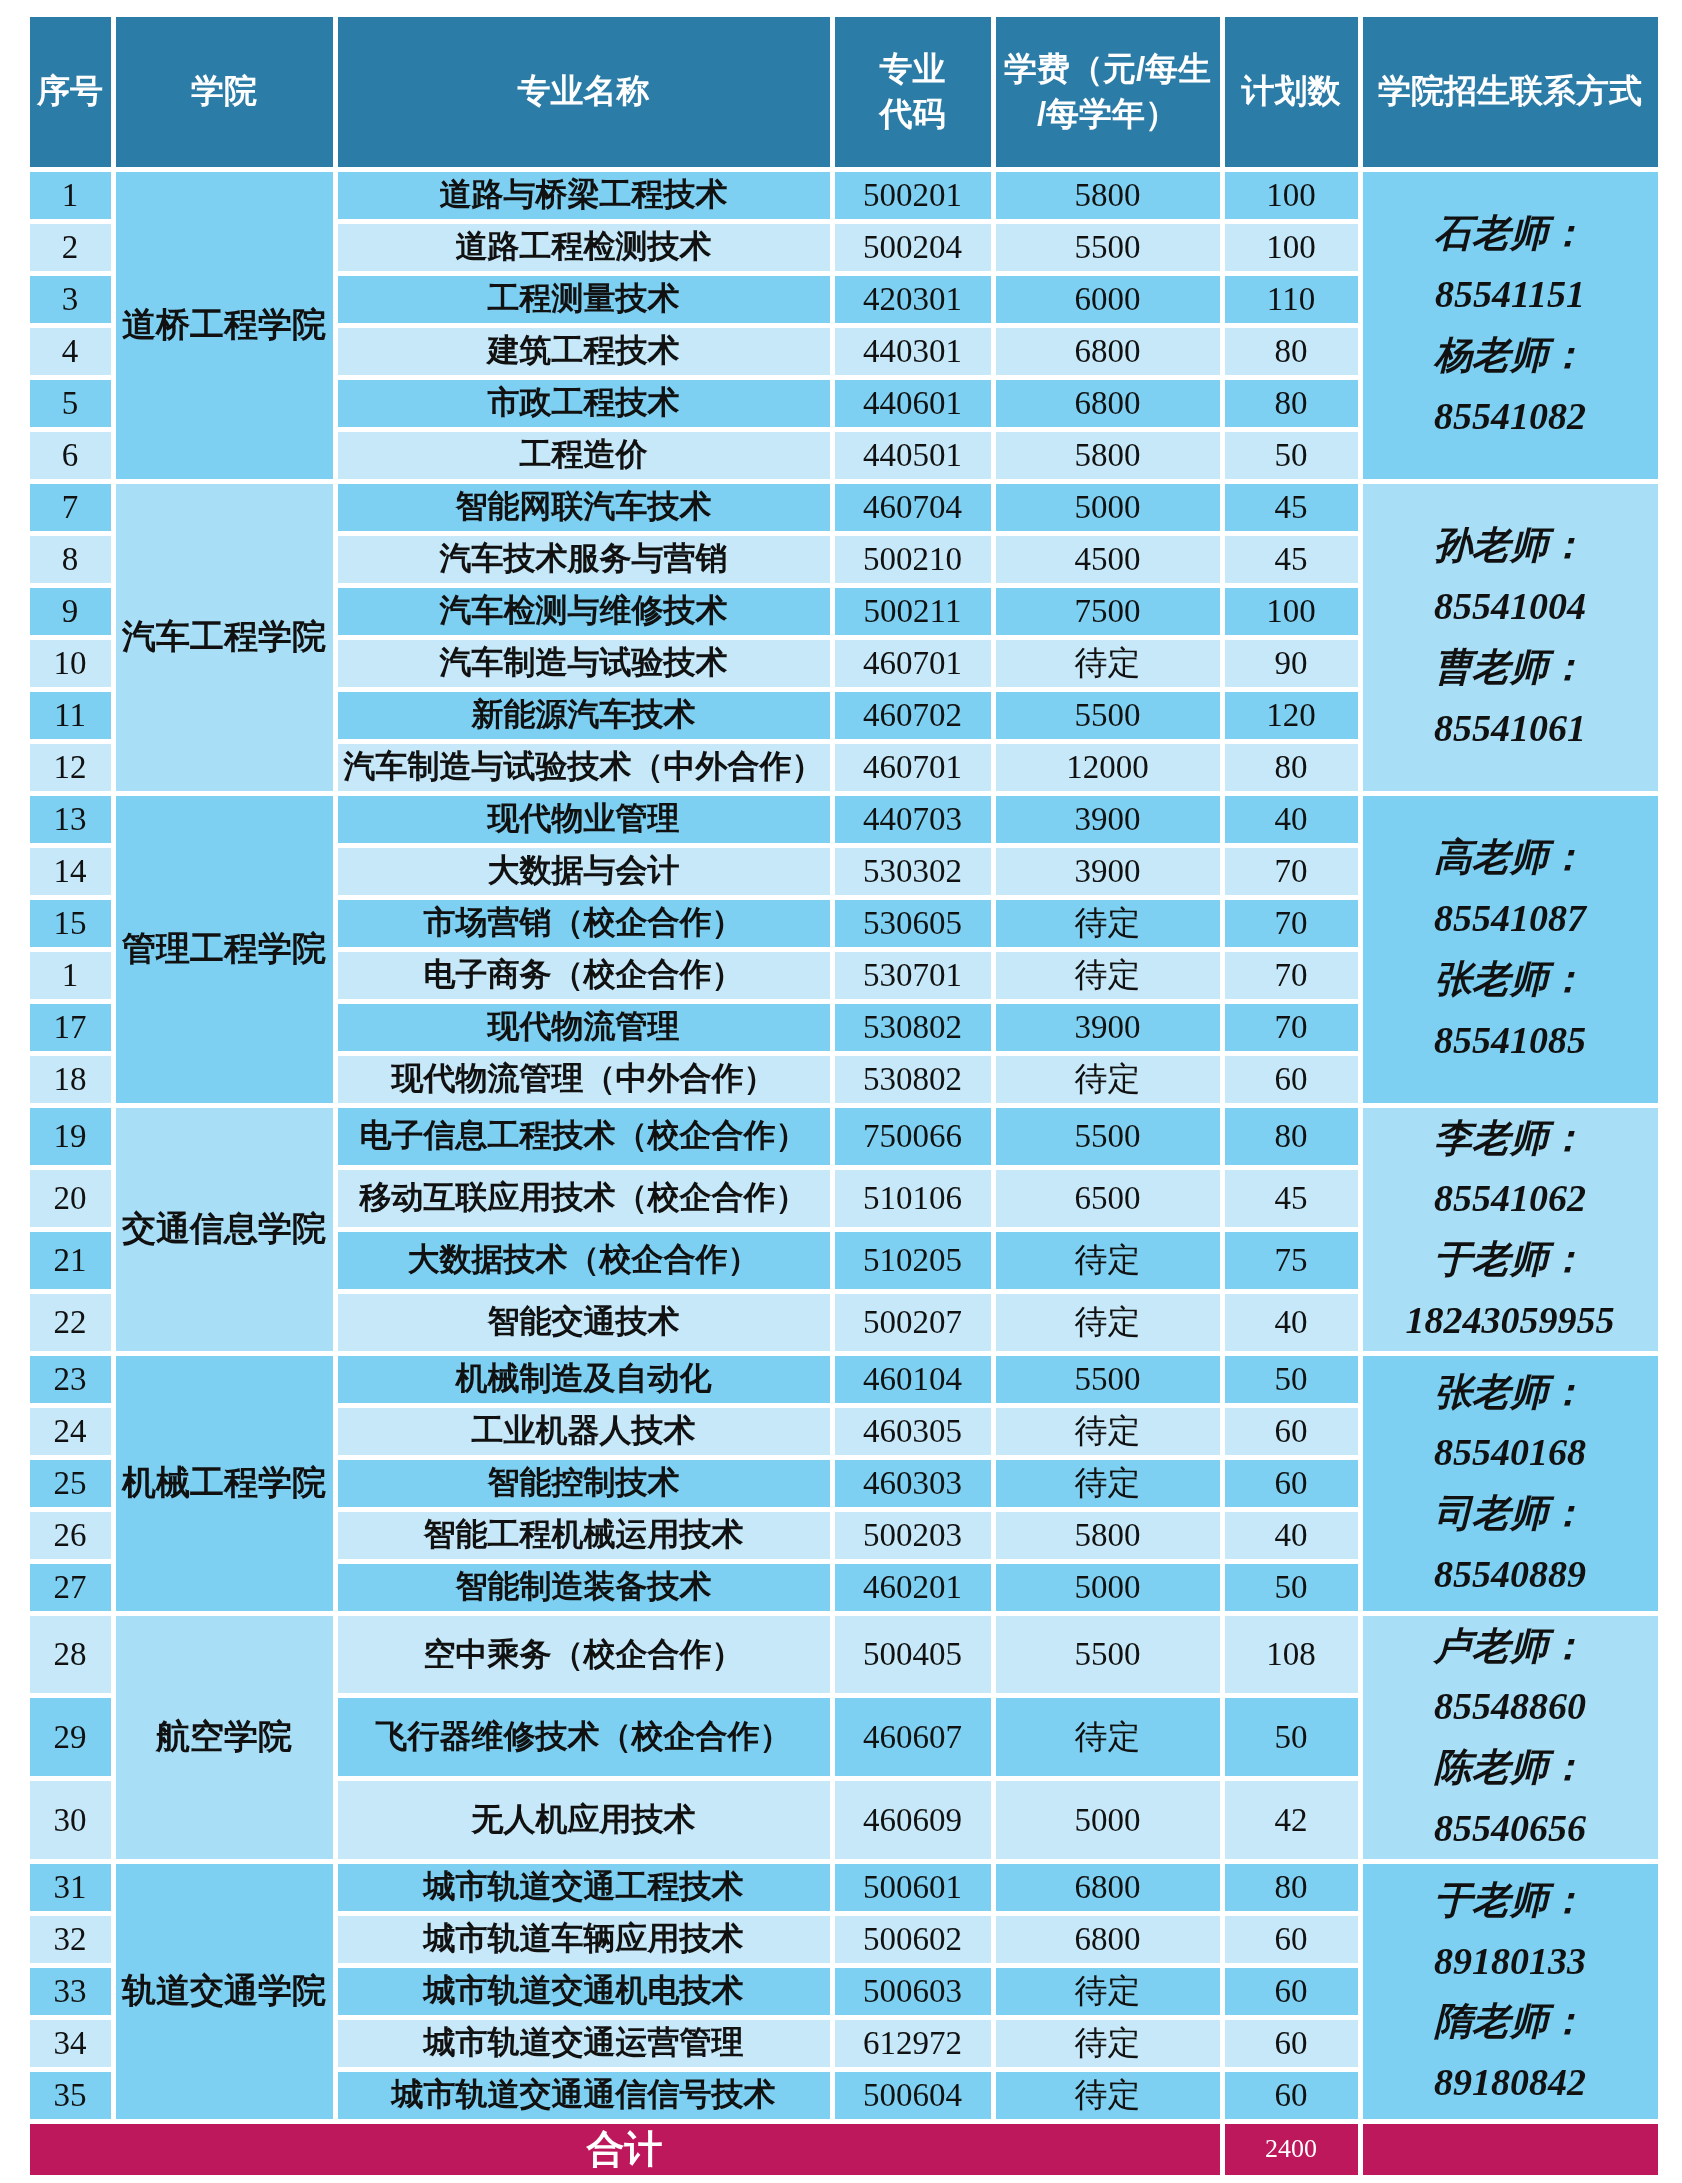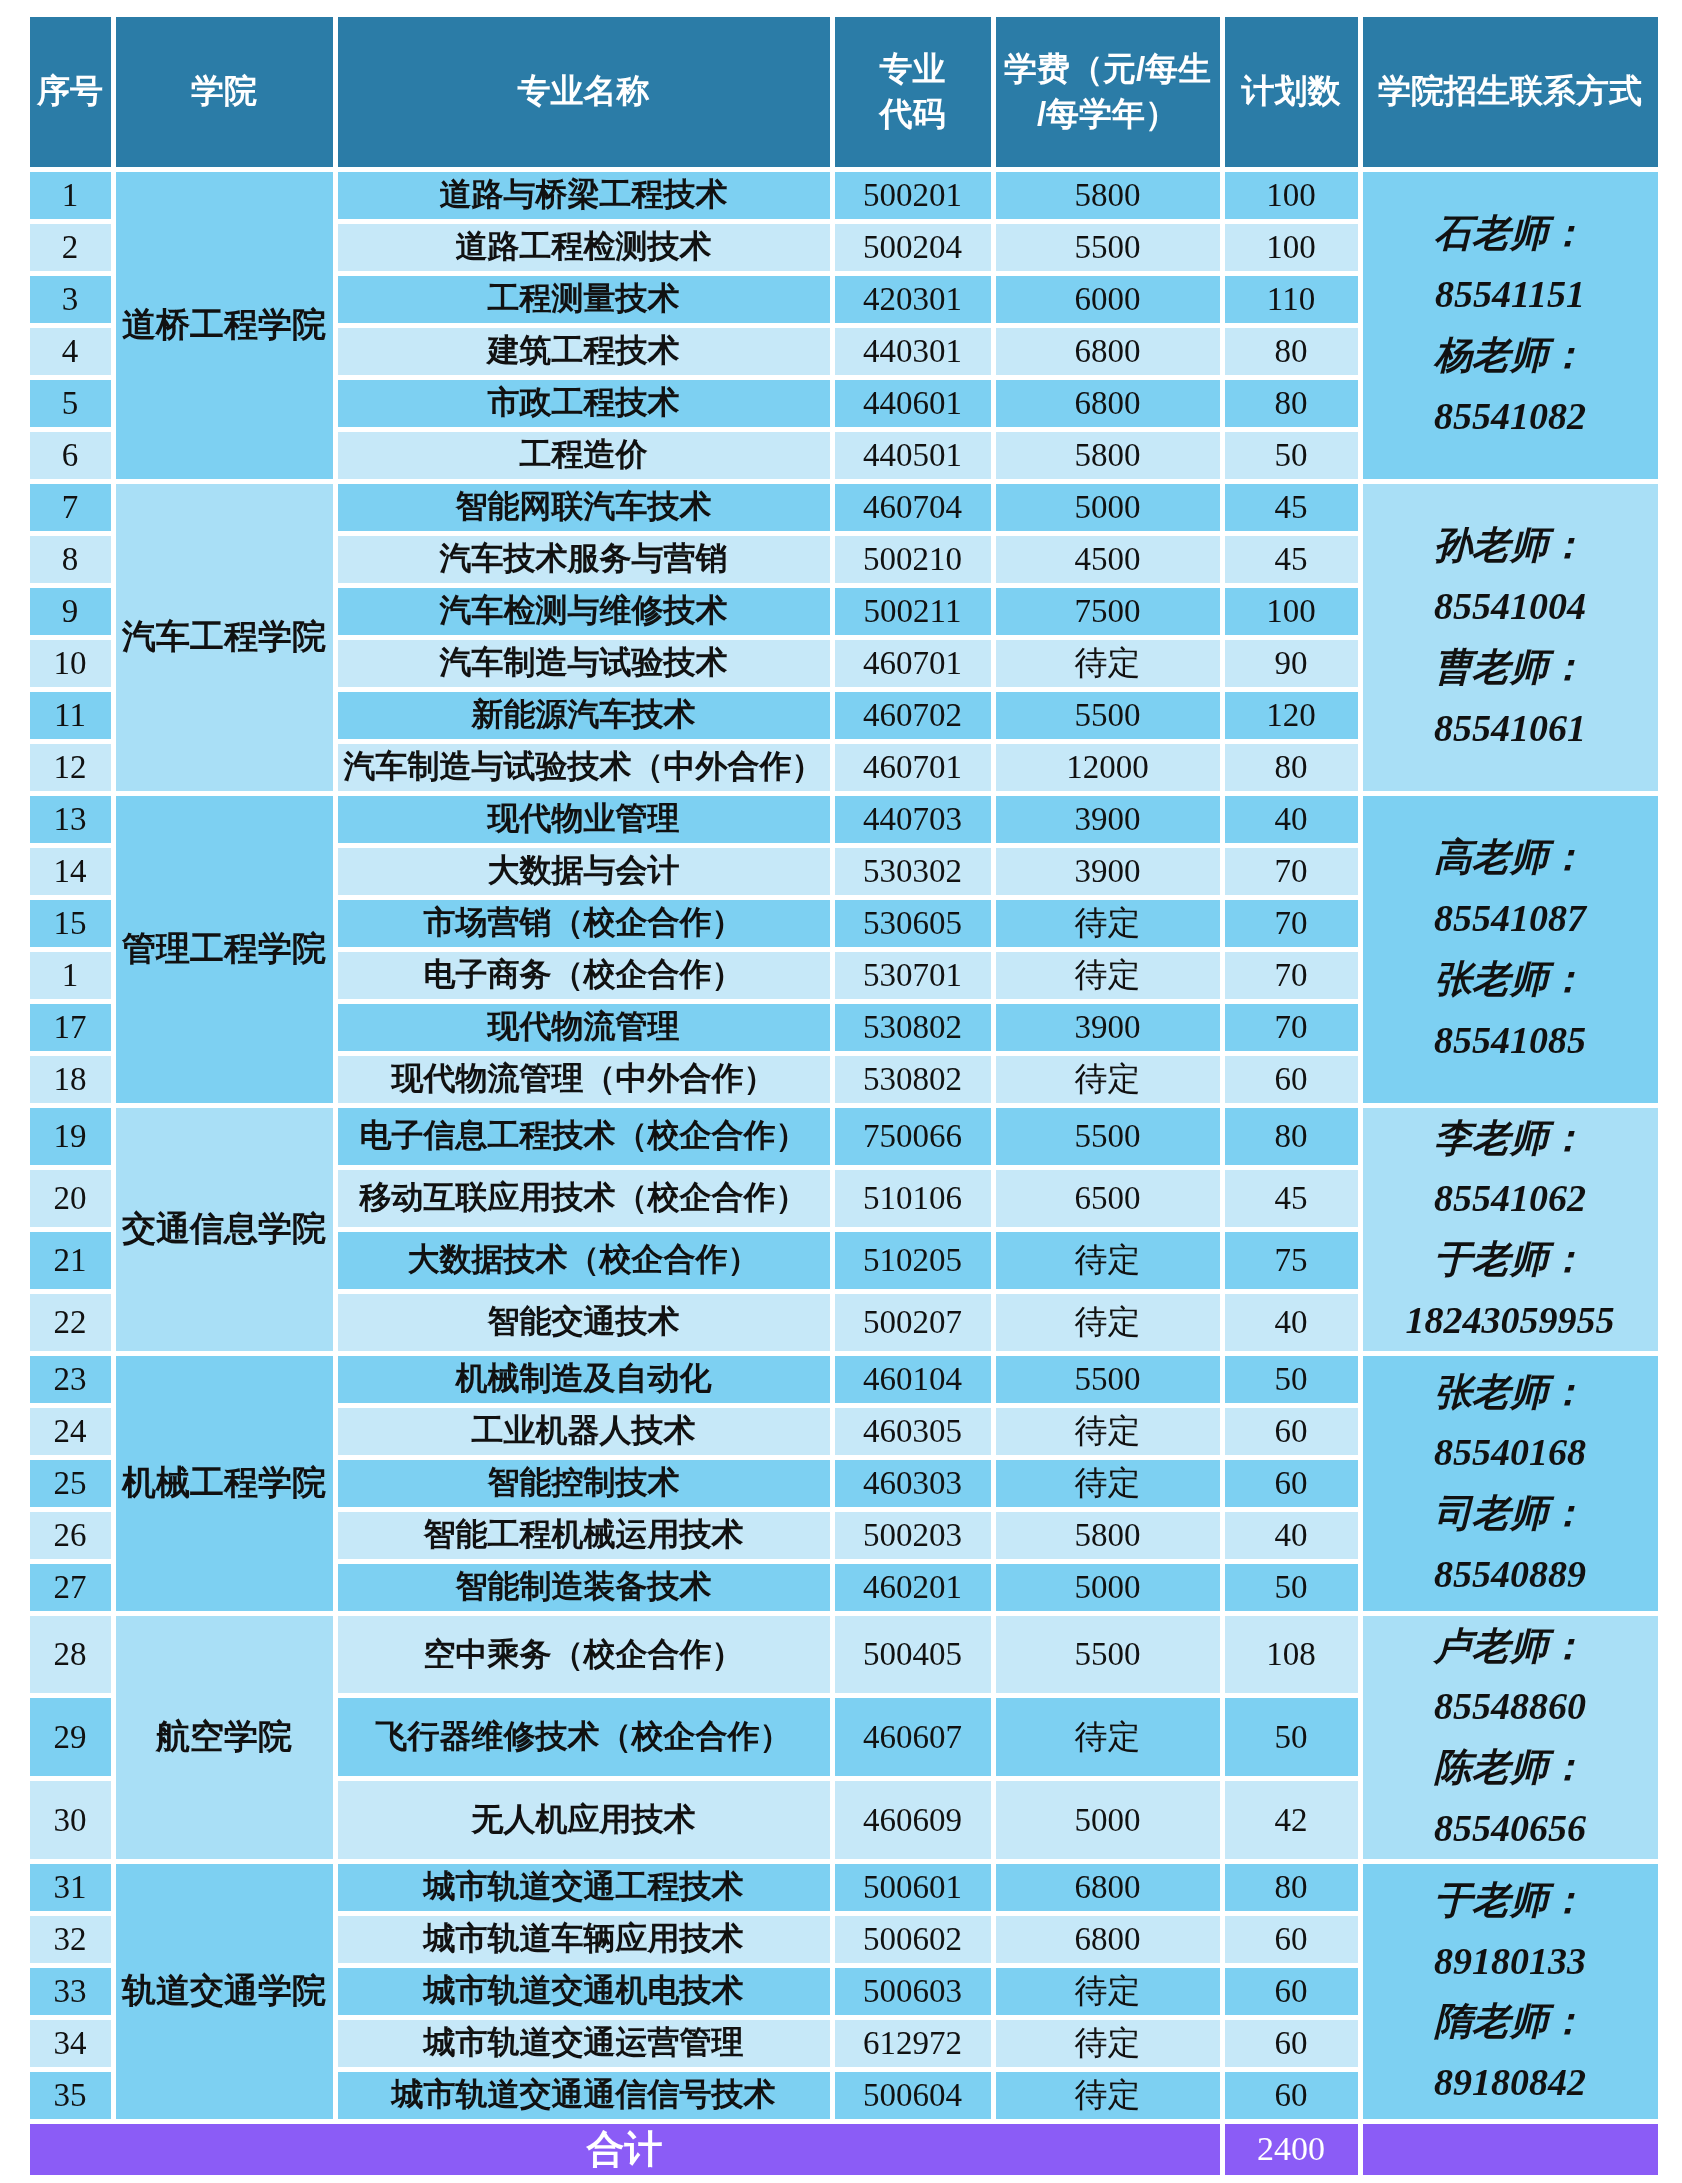--- a/index.html
+++ b/index.html
@@ -43,26 +43,26 @@
   .college{font-size:34px;font-weight:600;}
   .contact{
     text-align:left;
     padding-left:15px;
     font-size:38px;
     font-weight:600;
     line-height:1.6;
     white-space:pre-line;
     font-style:italic;
   }
-  .steel{background:#8b5cf6;color:#ffffff;}
+  .steel{background:#be185d;color:#ffffff;}
   .total-label{
     font-family:"Liberation Sans",sans-serif;
     font-weight:bold;font-size:38px;height:42px;
   }
-  .total-num{font-size:34px;height:42px;}
+  .total-num{font-size:26px;height:42px;}
   .footer{
     width:1633px;
     display:flex;
     justify-content:space-between;
     align-items:center;
     margin-top:8.2px;
     font-family:"Liberation Sans",sans-serif;
     font-weight:bold;
   }
   .note{font-size:30px;color:#000;}

